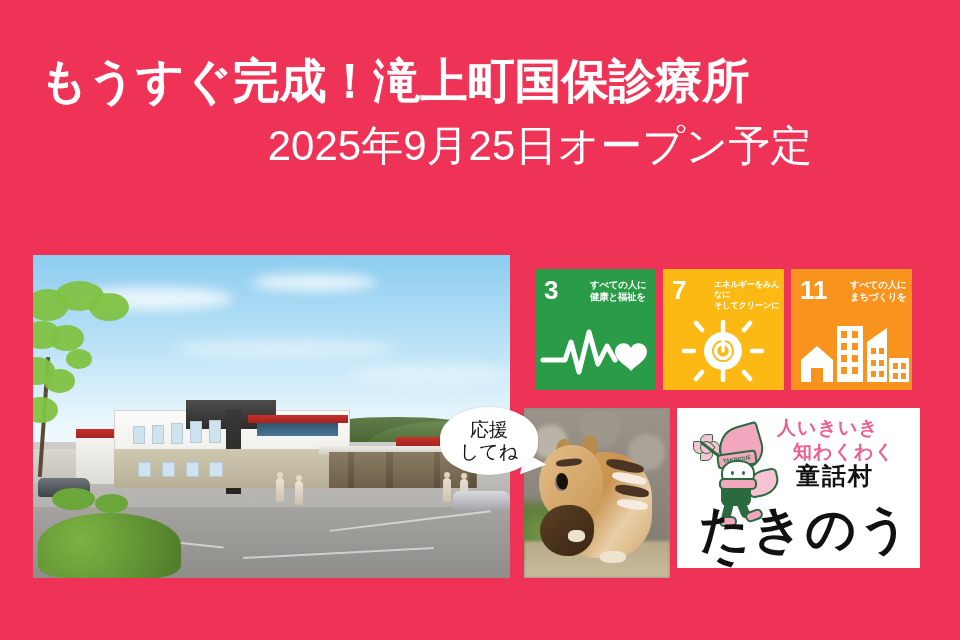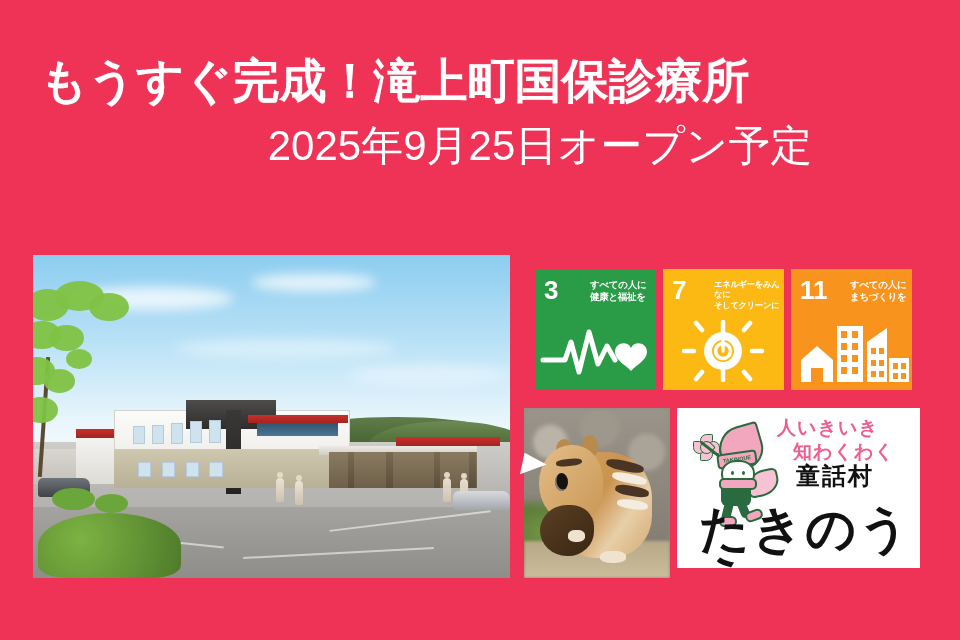--- a/index.html
+++ b/index.html
@@ -335,20 +335,26 @@
     <div class="chip-ear" style="left:40%;top:16%;"></div>
     <div class="chip-head"></div>
     <div class="chip-stripe" style="left:22%;top:30%;width:18%;height:4%;transform:rotate(-6deg);"></div>
     <div class="chip-eye"></div>
     <div class="chip-nut"></div>
     <div class="chip-paw" style="left:30%;top:72%;width:12%;height:7%;"></div>
     <div class="chip-paw" style="left:52%;top:84%;width:18%;height:7%;"></div>
   </div>
 
   <div class="bubble-tail"></div>
+  <div class="bubble">
+    <div class="bubble-txt">
+      <span>応援</span>
+      <span>してね</span>
+    </div>
+  </div>
 
   <div class="logo">
     <div class="logo-inner">
 
       <div class="fairy">
         <div class="f-flower">
           <div class="f-petal" style="left:7px;top:0;"></div>
           <div class="f-petal" style="left:14px;top:7px;transform:rotate(90deg);"></div>
           <div class="f-petal" style="left:7px;top:14px;transform:rotate(180deg);"></div>
           <div class="f-petal" style="left:0;top:7px;transform:rotate(270deg);"></div>

